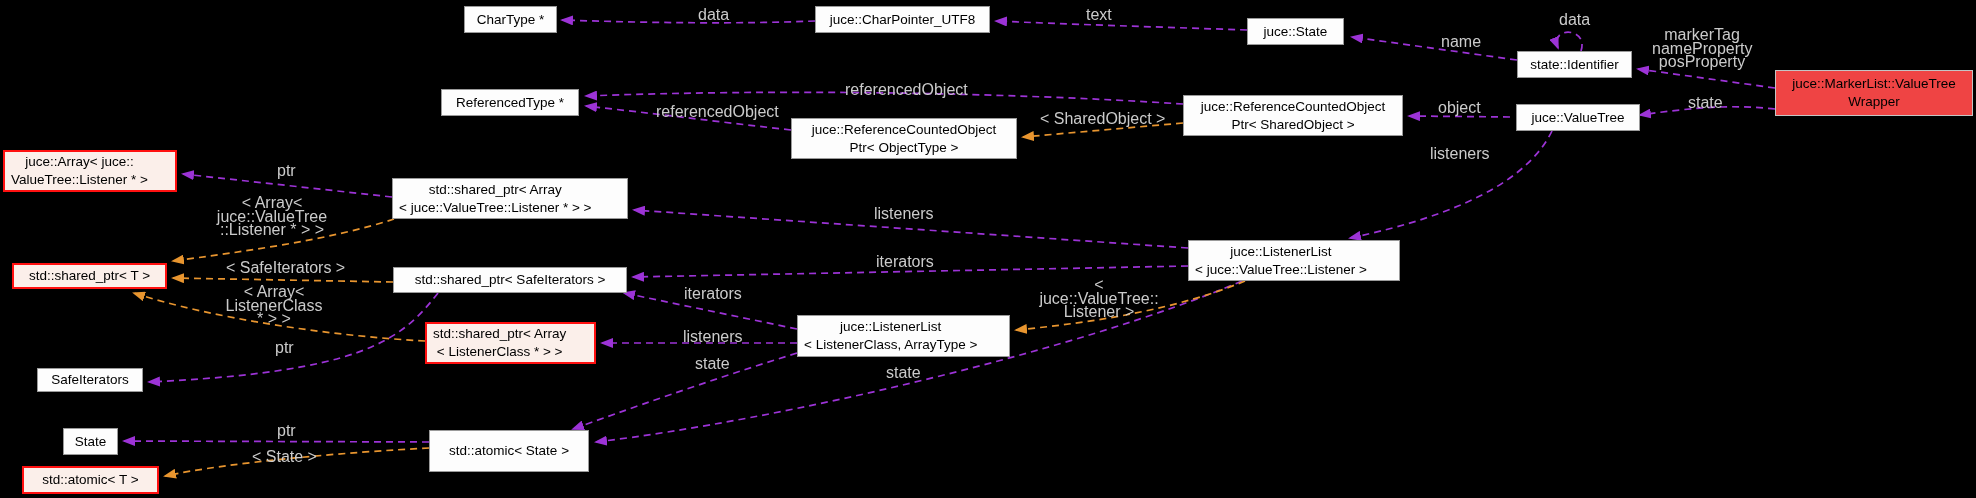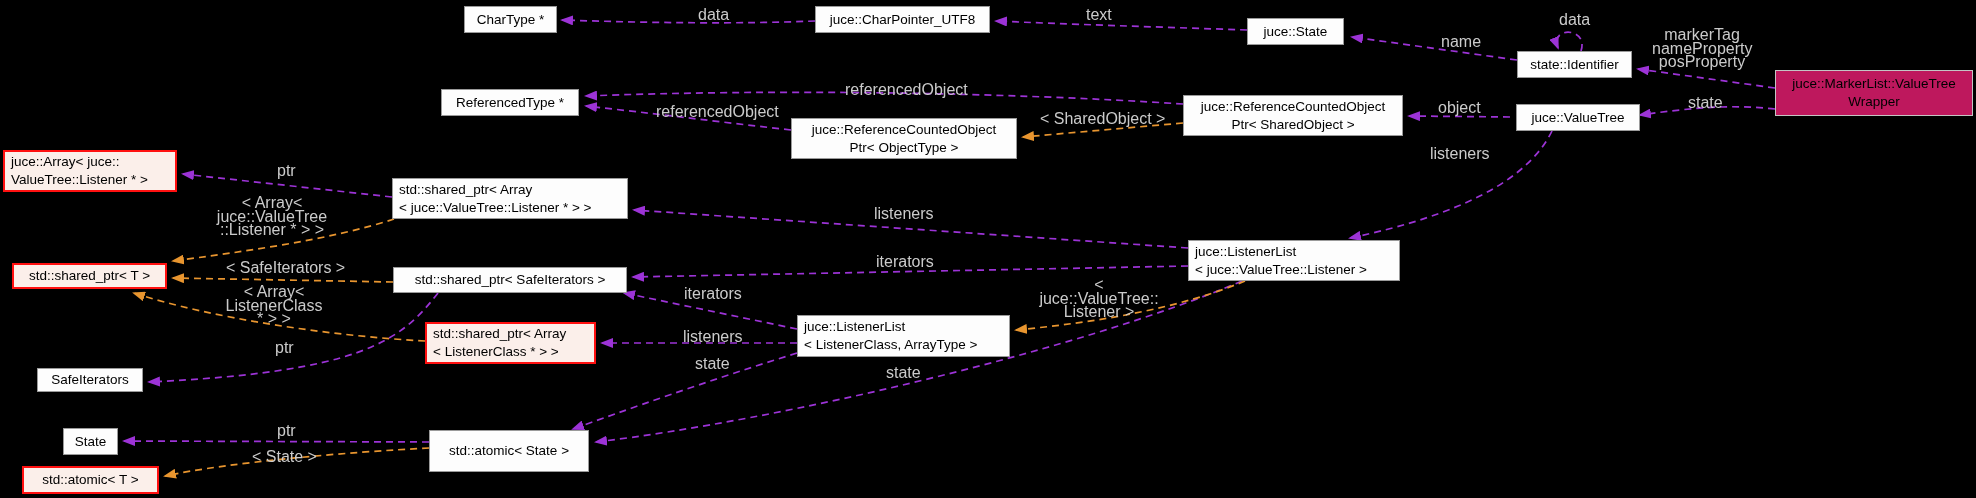--- a/index.html
+++ b/index.html
@@ -4,23 +4,23 @@
 <style>
   html,body{margin:0;padding:0;background:#000;}
   body{width:1976px;height:498px;overflow:hidden;position:relative;
        font-family:"Liberation Sans","DejaVu Sans",sans-serif;}
   #diagram{position:absolute;inset:0;width:1976px;height:498px;}
   #edges{position:absolute;left:0;top:0;}
   .node{position:absolute;box-sizing:border-box;display:flex;align-items:center;
         justify-content:center;background:#FDFDFD;border:1px solid #9A9A9A;
         color:#000;font-size:13.5px;line-height:18px;white-space:pre-line;
         text-align:center;padding:1px 6px;z-index:2;}
-  .node.left{justify-content:flex-start;text-align:left;}
+  .node.left{justify-content:flex-start;text-align:center;}
   .node.red{border:2px solid #FF1010;background:#FBEFEA;}
-  .node.selected{background:#be185d;border:1px solid #C4C4C4;}
+  .node.selected{background:#ef4444;border:1px solid #C4C4C4;}
   .elabel{position:absolute;color:#CBCBCB;font-size:16px;line-height:13.5px;
           white-space:pre-line;z-index:1;}
   .elabel.center{text-align:center;}
 </style>
 </head>
 <body>
 
 <div id="diagram">
   <svg id="edges" width="1976" height="498" viewBox="0 0 1976 498">
     <defs>

